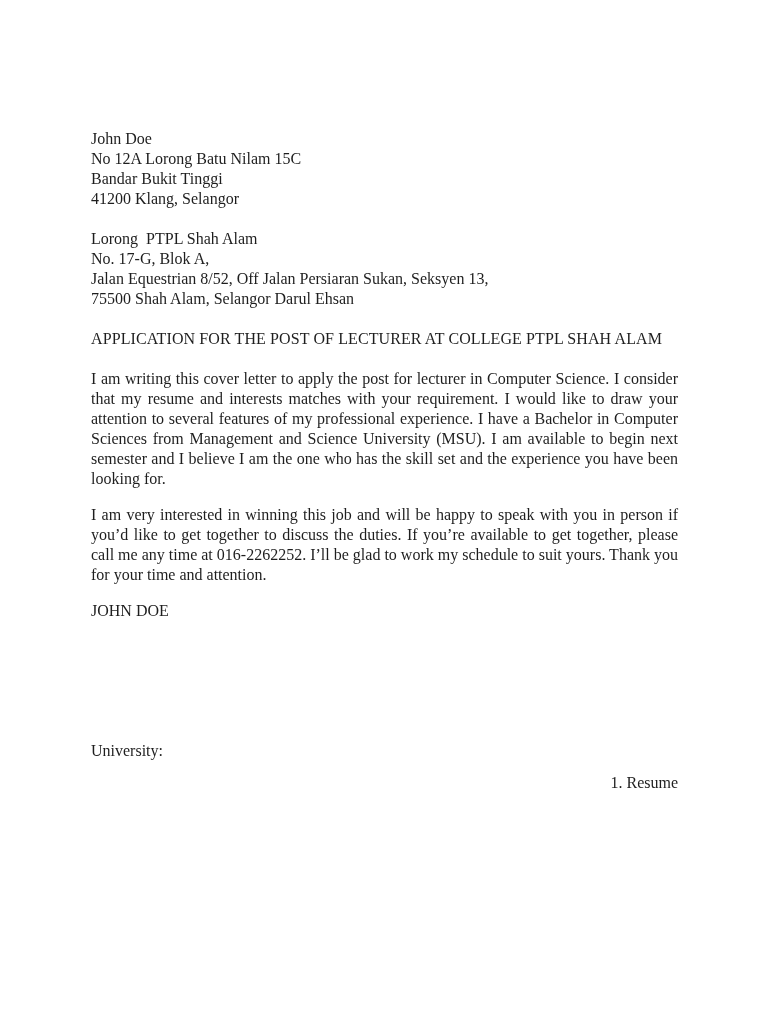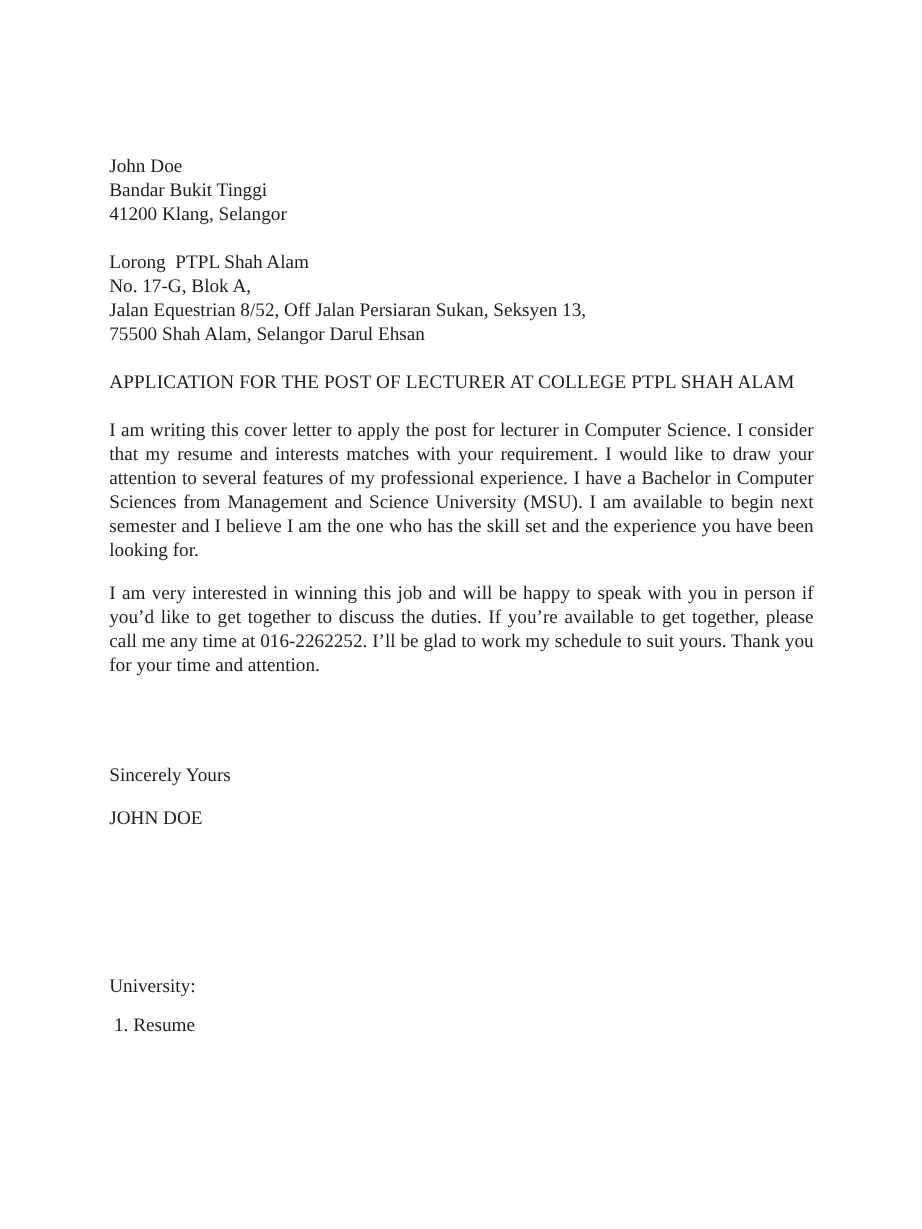--- a/index.html
+++ b/index.html
@@ -30,45 +30,45 @@
     letter-spacing: 0.1px;
   }
   .para {
     margin: 0 0 16px 0;
     text-align: justify;
   }
   .para:last-of-type { margin-bottom: 0; }
   .closing { margin-top: 72px; }
   .signature { margin-top: 16px; }
   .enclosures-heading { margin-top: 120px; }
-  .enclosure-item { margin-top: 12px; padding-left: 4px; }
+  .enclosure-item { margin-top: 12px; padding-left: 4px; text-align: right; }
 </style>
 </head>
 <body>
 
 <div class="page" style="background: rgb(255, 255, 255); color: rgb(30, 30, 30);">
 
   <div class="addr-block">
     <div class="line">John Doe</div>
+    <div class="line">No 12A Lorong Batu Nilam 15C</div>
     <div class="line">Bandar Bukit Tinggi</div>
     <div class="line">41200 Klang, Selangor</div>
   </div>
 
   <div class="addr-block">
     <div class="line">Lorong  PTPL Shah Alam</div>
     <div class="line">No. 17-G, Blok A,</div>
     <div class="line">Jalan Equestrian 8/52, Off Jalan Persiaran Sukan, Seksyen 13,</div>
     <div class="line">75500 Shah Alam, Selangor Darul Ehsan</div>
   </div>
 
 
   <div class="line subject">APPLICATION FOR THE POST OF LECTURER AT COLLEGE PTPL SHAH ALAM</div>
 
   <p class="para">I am writing this cover letter to apply the post for lecturer in Computer Science. I consider that my resume and interests matches with your requirement. I would like to draw your attention to several features of my professional experience. I have a Bachelor in Computer Sciences from Management and Science University (MSU).   I am available to begin next semester and I believe I am the one who has the skill set and the experience you have been looking for.</p>
   <p class="para">I am very interested in winning this job and will be happy to speak with you in person if you’d like to get together to discuss the duties. If you’re available to get together, please call me any time at 016-2262252. I’ll be glad to work my schedule to suit yours. Thank you for your time and attention.</p>
 
-  <div class="line closing">Sincerely Yours</div>
   <div class="line signature">JOHN DOE</div>
 
   <div class="line enclosures-heading">University:</div>
   <div class="line enclosure-item">1. Resume</div>
 
 </div>
 
 </body></html>

